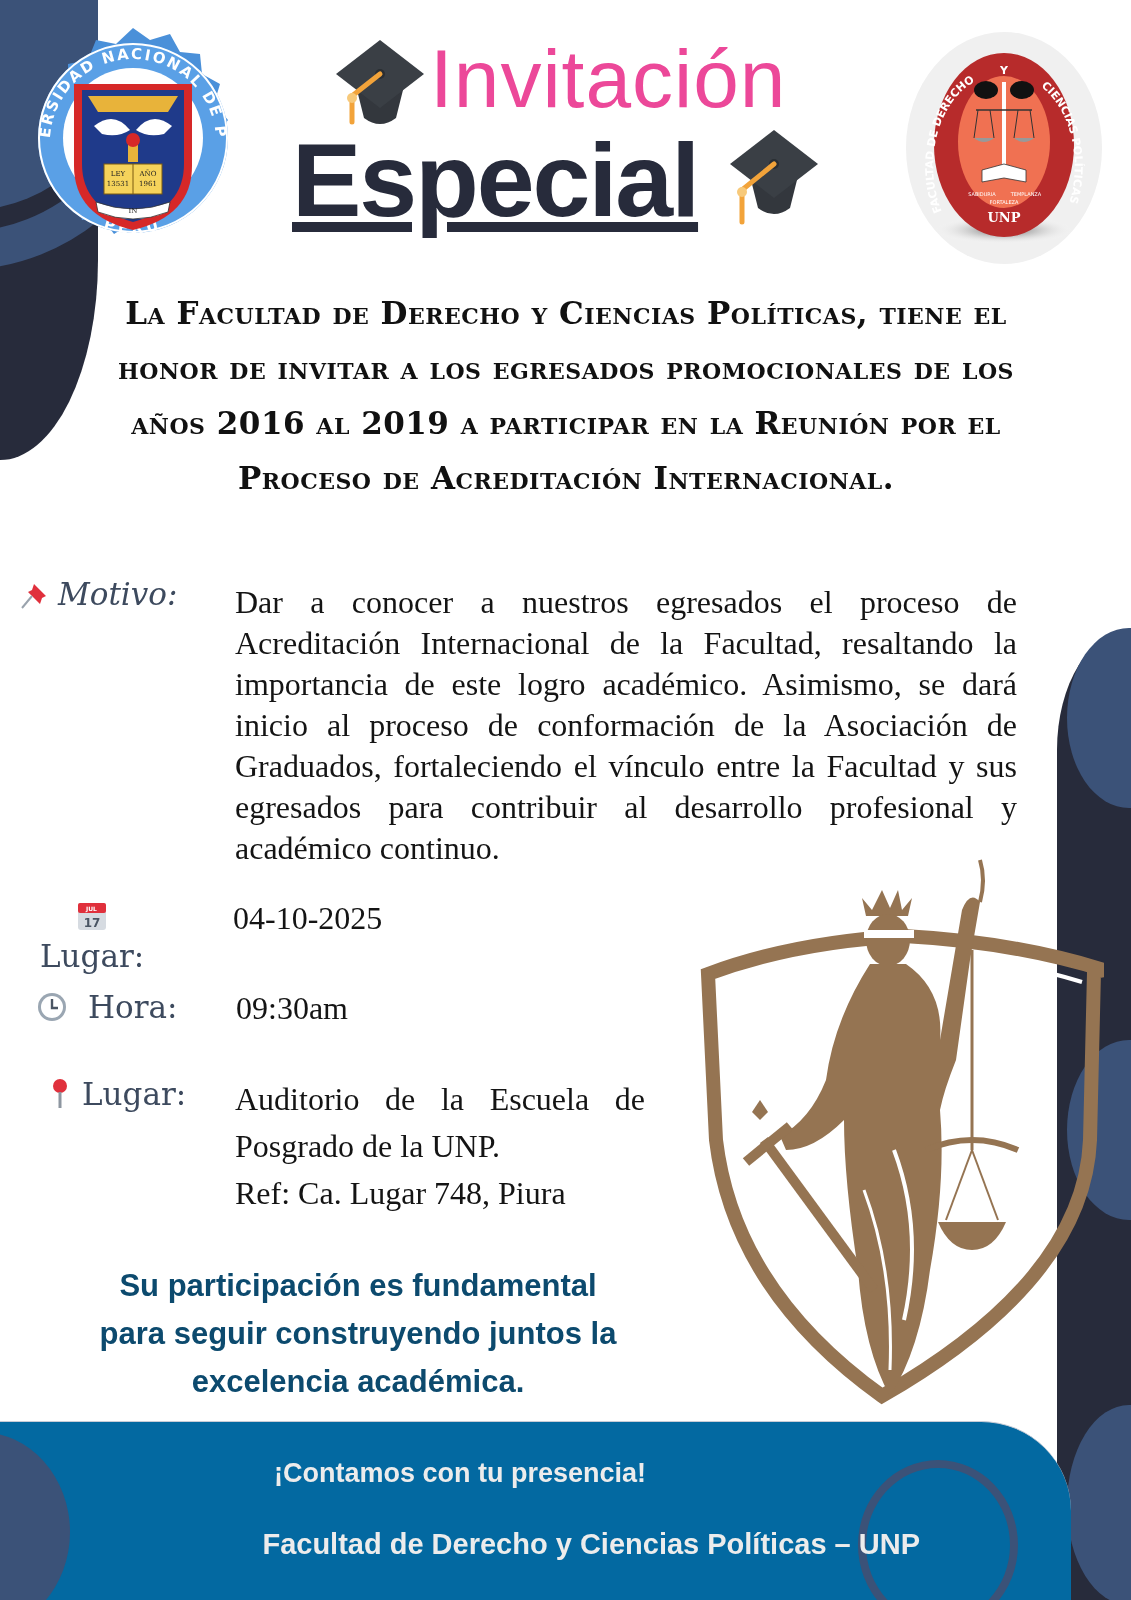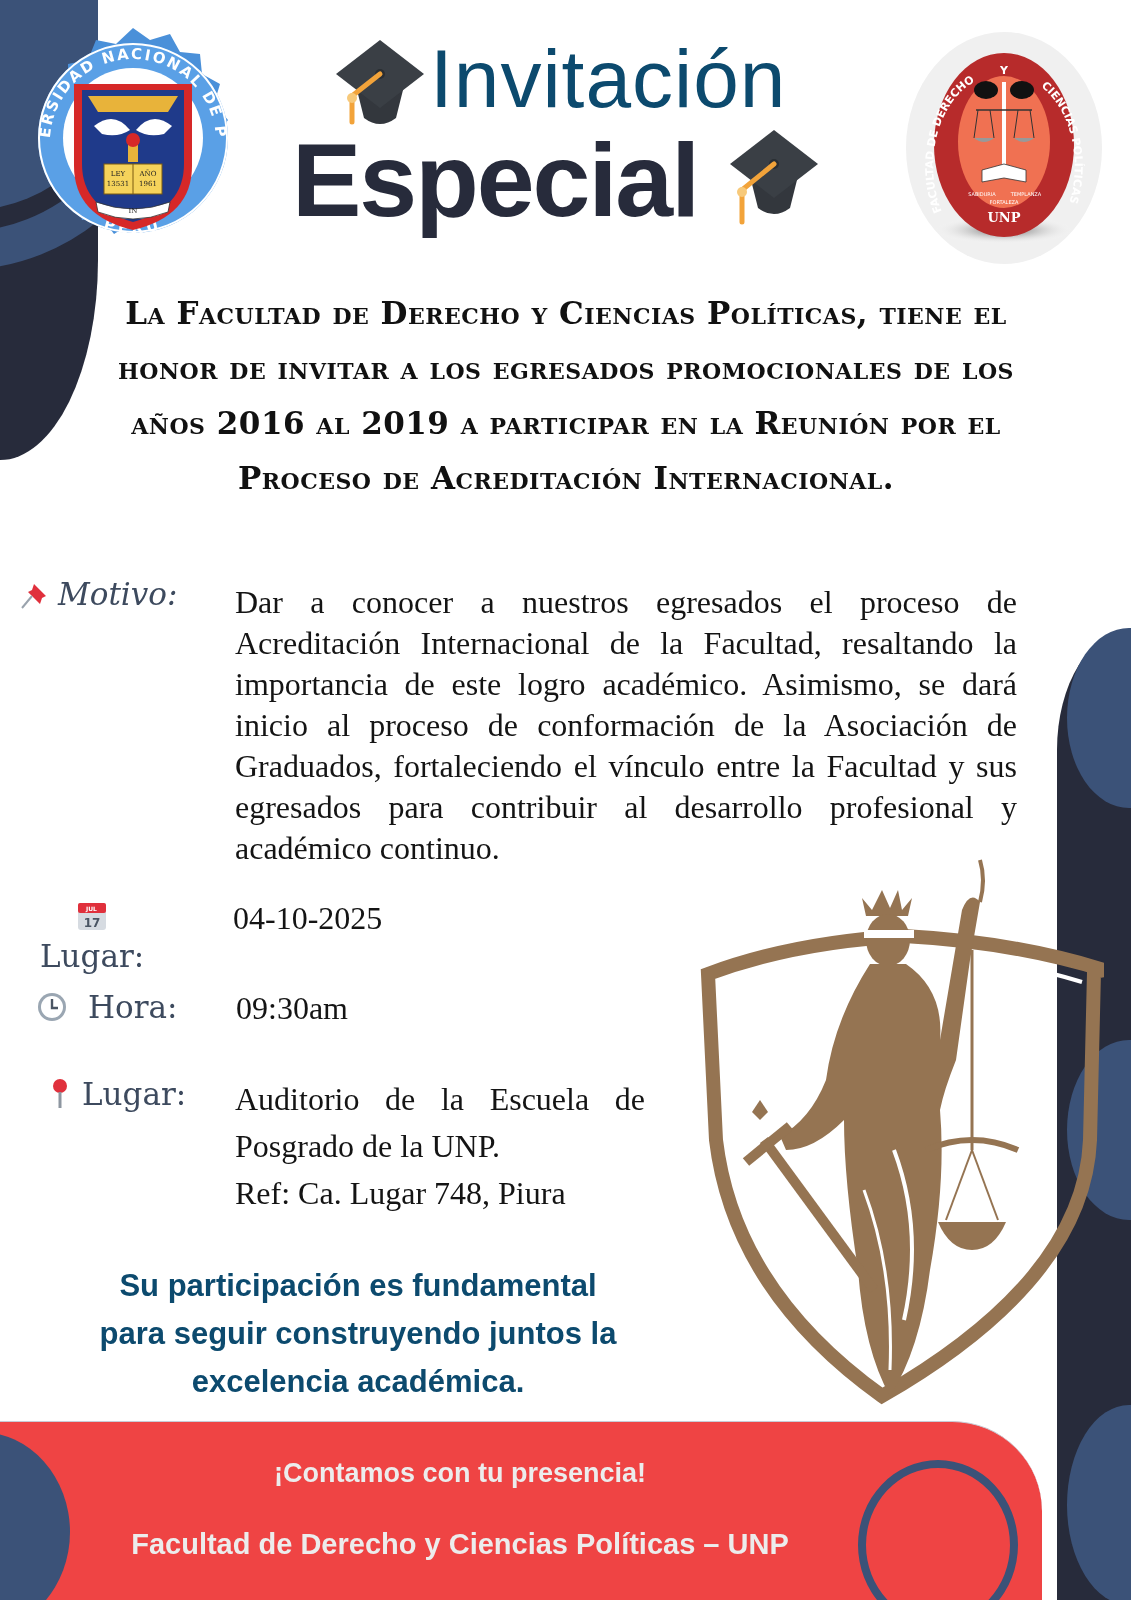--- a/index.html
+++ b/index.html
@@ -11,33 +11,33 @@
   .left-arc1 { left: -260px; top: -170px; width: 440px; height: 440px; border-radius: 50%; border: 38px solid #3b5278; box-sizing: border-box; }
   .left-arc2 { left: -180px; top: -90px; width: 300px; height: 300px; border-radius: 50%; background: #3b5278; }
 
   
   .right-panel { right: 0; top: 630px; width: 74px; height: 970px; background: #272b3b; border-top-left-radius: 74px 120px; overflow: hidden; }
   .right-circ1 { right: -60px; top: 628px; width: 124px; height: 180px; border-radius: 50%; background: #3b5278; }
   .right-circ2 { right: -60px; top: 1040px; width: 124px; height: 180px; border-radius: 50%; background: #3b5278; }
   .right-circ3 { right: -60px; top: 1405px; width: 124px; height: 200px; border-radius: 50%; background: #3b5278; }
 
   
-  .footer { position: absolute; left: 0; top: 1421px; width: 1042px; height: 179px; background: #ef4444; border-top-right-radius: 90px; overflow: hidden; border-top: 1px solid #c8ccd6; }
+  .footer { position: absolute; left: 0; top: 1421px; width: 1042px; height: 179px; background: #0369a1; border-top-right-radius: 90px; overflow: hidden; border-top: 1px solid #c8ccd6; padding-left: 29px; }
   .footer-circ-left { position: absolute; left: -110px; top: 10px; width: 180px; height: 200px; border-radius: 50%; background: #3b5278; }
   .footer-ring { position: absolute; left: 858px; top: 38px; width: 160px; height: 170px; border-radius: 50%; border: 8px solid #3b5278; box-sizing: border-box; }
   .footer-line1 { position: absolute; left: 0; width: 920px; top: 36px; text-align: center; color: #ececec; font-size: 27px; font-weight: bold; }
-  .footer-line2 { position: absolute; left: 0; width: 920px; top: 106px; text-align: center; color: #ececec; font-size: 29px; font-weight: bold; }
+  .footer-line2 { position: absolute; left: 0; width: 920px; top: 106px; text-align: right; color: #ececec; font-size: 29px; font-weight: bold; }
 
   
   .logo-unp { position: absolute; left: 22px; top: 26px; width: 222px; height: 232px; }
   .logo-fac { position: absolute; left: 904px; top: 30px; width: 200px; height: 236px; }
 
   
-  .title-inv { position: absolute; left: 430px; top: 38px; font-size: 82px; color: #0c4a6e; font-weight: normal; letter-spacing: 1px; line-height: 1; }
-  .title-esp { position: absolute; left: 292px; top: 128px; font-size: 104px; color: #272b3b; font-weight: bold; letter-spacing: -2px; line-height: 1; }
+  .title-inv { position: absolute; left: 430px; top: 38px; font-size: 82px; color: #ec4899; font-weight: normal; letter-spacing: 1px; line-height: 1; }
+  .title-esp { position: absolute; left: 292px; top: 128px; font-size: 104px; color: #272b3b; font-weight: bold; letter-spacing: -2px; line-height: 1; text-decoration: underline; }
   .cap1 { position: absolute; left: 334px; top: 38px; width: 92px; height: 92px; }
   .cap2 { position: absolute; left: 728px; top: 128px; width: 92px; height: 100px; }
 
   
   .headline { position: absolute; left: 96px; top: 286px; width: 940px; text-align: center; font-family: "DejaVu Serif", serif; font-weight: bold; font-size: 31px; line-height: 55px; color: #111; font-variant: small-caps; letter-spacing: 0.5px; }
 
   
   .detail-label { position: absolute; font-family: "DejaVu Serif", serif; font-size: 31px; color: #3d4a5e; display: flex; align-items: center; gap: 6px; }
   .detail-icon { display: inline-block; width: 32px; height: 32px; }
   .detail-value { position: absolute; font-family: "Liberation Serif", serif; font-size: 32px; color: #141414; line-height: 41px; }

